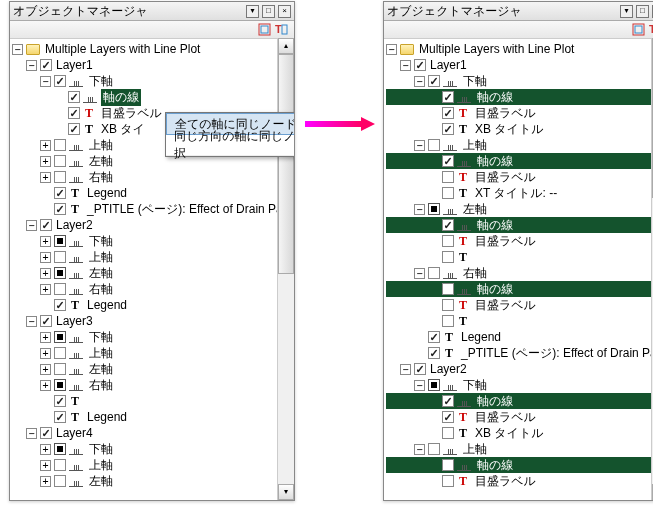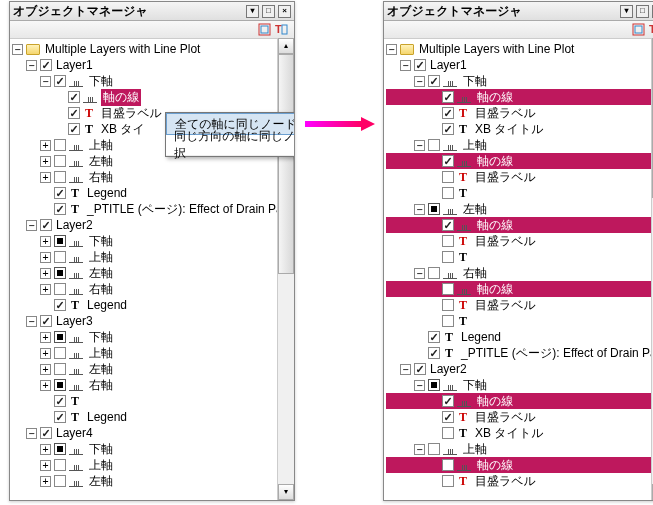--- a/index.html
+++ b/index.html
@@ -1,40 +1,40 @@
 <!DOCTYPE html>
 <html><head>
 <meta charset="utf-8">
 <style>
 body{margin:0;font-family:"MS PGothic","Meiryo",sans-serif;font-size:12px;background:#fff;width:653px;height:505px;position:relative}
 .panel{position:absolute;width:286px;height:500px;border:1px solid #888;background:#fff;box-sizing:border-box;overflow:hidden;box-shadow:0 1px 3px rgba(0,0,0,0.2)}
 .panel-left{left:9px;top:1px}
 .panel-right{left:383px;top:1px}
-.titlebar{height:18px;background:linear-gradient(#f5f5f5,#e0e0e0);border-bottom:1px solid #aaa;display:flex;align-items:center;padding:0 3px;font-weight:bold}
+.titlebar{height:18px;background:linear-gradient(#f5f5f5,#e0e0e0);border-bottom:1px solid #aaa;display:flex;align-items:center;padding:0 3px;font-weight:normal}
 .titlebar-text{flex:1;font-size:12px}
 .titlebar-btn{width:11px;height:11px;border:1px solid #777;margin-left:3px;display:inline-block;background:#f0f0f0;font-size:8px;text-align:center;line-height:9px}
 .toolbar{height:17px;background:linear-gradient(#f8f8f8,#e8e8e8);border-bottom:1px solid #ccc;display:flex;justify-content:flex-end;align-items:center;padding-right:6px;gap:4px}
 .tb-icon{width:13px;height:13px;display:inline-block}
 .tree{position:relative;padding:2px 0 0 2px;overflow:hidden;height:460px}
 .row{height:16px;display:flex;align-items:center;position:relative;white-space:nowrap}
 .expander{width:11px;height:11px;border:1px solid #888;background:#fff;font-size:10px;line-height:9px;text-align:center;margin-right:3px;cursor:pointer;font-family:monospace;flex-shrink:0;box-sizing:border-box}
 .expander.spacer{border:none;background:none}
 .folder-icon{width:14px;height:11px;background:linear-gradient(#fff2b8,#f5d66e);border:1px solid #c9a22a;border-radius:1px;margin-right:3px;flex-shrink:0;box-sizing:border-box}
 .chk{width:12px;height:12px;border:1px solid #888;background:#fff;margin-right:2px;font-size:11px;line-height:10px;text-align:center;flex-shrink:0;box-sizing:border-box;font-weight:bold}
 .chk.c{color:#222}
 .fillbox{width:12px;height:12px;border:1px solid #555;margin-right:2px;flex-shrink:0;box-sizing:border-box;position:relative}
 .fillbox.black::after{content:"";position:absolute;inset:2px;background:#000}
 .axis-icon{width:16px;height:12px;margin-right:3px;flex-shrink:0;display:flex;align-items:flex-end;justify-content:center;gap:1px}
 .axis-icon span{width:1px;height:6px;background:#555}
 .axis-icon::after{content:"";display:block;width:14px;height:1px;background:#555;position:absolute}
 .axis-icon{position:relative}
 .t-icon{width:14px;height:12px;margin-right:3px;font-family:serif;font-weight:bold;font-size:12px;text-align:center;line-height:12px;flex-shrink:0}
 .t-red{color:#c00}
 .label{padding:0 2px}
-.sel{background:#be185d;color:#fff}
+.sel{background:#14532d;color:#fff}
 .ctx-menu{position:absolute;left:155px;top:110px;width:188px;background:#fff;border:1px solid #777;box-shadow:2px 2px 4px rgba(0,0,0,0.3);z-index:10}
 .ctx-item{height:20px;display:flex;align-items:center;padding:0 8px;border-bottom:1px solid #eee}
 .ctx-item.hl{background:#d6e5f3;border:1px solid #6b9fd0}
 .arrow{position:absolute;left:305px;top:117px;width:70px;height:14px}
 .arrow-line{position:absolute;top:4px;width:56px;height:6px;background:linear-gradient(90deg,#f0f,#f06)}
 .arrow-head{position:absolute;right:0;top:0;width:0;height:0;border-left:14px solid #f06;border-top:7px solid transparent;border-bottom:7px solid transparent}
 .sb{position:absolute;right:0;top:36px;bottom:0;width:16px;background:#f0f0f0;border-left:1px solid #ccc}
 .sb-btn{height:16px;background:linear-gradient(#fff,#ddd);border:1px solid #aaa;font-size:8px;text-align:center;line-height:14px;box-sizing:border-box}
 .sb-thumb{background:linear-gradient(90deg,#f5f5f5,#d8d8d8);border:1px solid #aaa;box-sizing:border-box}
 .ind{display:inline-block;flex-shrink:0}
@@ -430,20 +430,21 @@
         <span class="expander spacer"></span>
         <span class="chk"></span>
         <span class="t-icon t-red">T</span>
         <span class="label">目盛ラベル</span>
       </div>
     <div class="row">
         <span class="ind" style="width:42px"></span>
         <span class="expander spacer"></span>
         <span class="chk"></span>
         <span class="t-icon">T</span>
+        <span class="label">XT タイトル: --</span>
       </div>
     <div class="row">
         <span class="ind" style="width:28px"></span>
         <span class="expander">−</span>
         <span class="fillbox black"></span>
         <span class="axis-icon">
           <span></span>
           <span></span>
           <span></span>
         </span>

